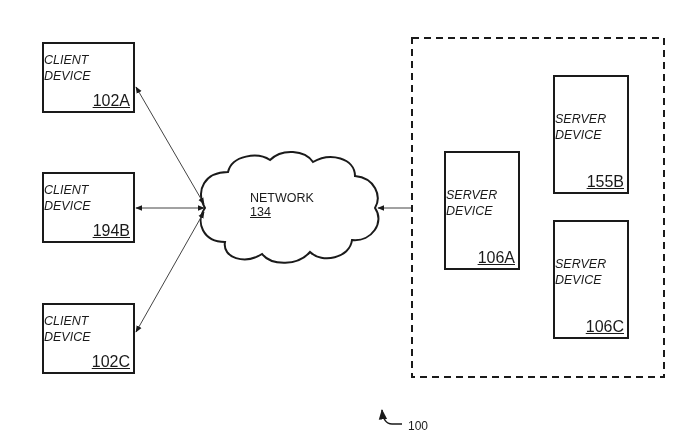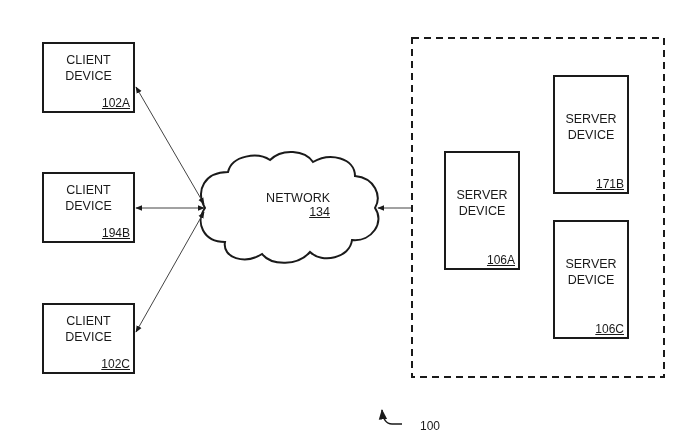--- a/index.html
+++ b/index.html
@@ -1,22 +1,22 @@
 <!DOCTYPE html>
 <html><head>
 <meta charset="utf-8">
 <style>
   html, body { margin: 0; padding: 0; background: #ffffff; }
   body { width: 700px; height: 445px; position: relative; overflow: hidden;
          font-family: "Liberation Sans", sans-serif; color: #1a1a1a; }
   svg { position: absolute; left: 0; top: 0; }
   .box { position: absolute; border: 2px solid #1a1a1a; background: #fff; box-sizing: border-box; }
-  .box-title { position: absolute; left: 0; right: 0; text-align: center; font-size: 12.5px; line-height: 16px; }
-  .box-ref { position: absolute; right: 3px; bottom: 1px; font-size: 12px; text-decoration: underline; }
-  .label { position: absolute; font-size: 12.5px; text-align: right; }
+  .box-title { position: absolute; left: 0; right: 0; text-align: left; font-size: 12.5px; line-height: 16px; font-style: italic; }
+  .box-ref { position: absolute; right: 3px; bottom: 1px; font-size: 16px; text-decoration: underline; }
+  .label { position: absolute; font-size: 12.5px; text-align: left; }
 </style>
 </head>
 <body>
 
 <svg width="700" height="445">
   <defs>
     <marker id="ah" viewBox="0 0 10 10" refX="9" refY="5" markerWidth="7" markerHeight="7" orient="auto-start-reverse">
       <path d="M0,1 L10,5 L0,9 z" fill="#1a1a1a"></path>
     </marker>
   </defs>
@@ -79,24 +79,24 @@
     <div>DEVICE</div>
   </div>
   <span class="box-ref">106A</span>
 </div>
 
 <div class="box" style="left:553px;top:75px;width:76px;height:119px;">
   <div class="box-title" style="top:34px;">
     <div>SERVER</div>
     <div>DEVICE</div>
   </div>
-  <span class="box-ref">171B</span>
+  <span class="box-ref">155B</span>
 </div>
 
 <div class="box" style="left:553px;top:220px;width:76px;height:119px;">
   <div class="box-title" style="top:34px;">
     <div>SERVER</div>
     <div>DEVICE</div>
   </div>
   <span class="box-ref">106C</span>
 </div>
 
-<div class="label" style="left:420px;top:419px;font-size:12px;">100</div>
+<div class="label" style="left:408px;top:419px;font-size:12px;">100</div>
 
 </body></html>

